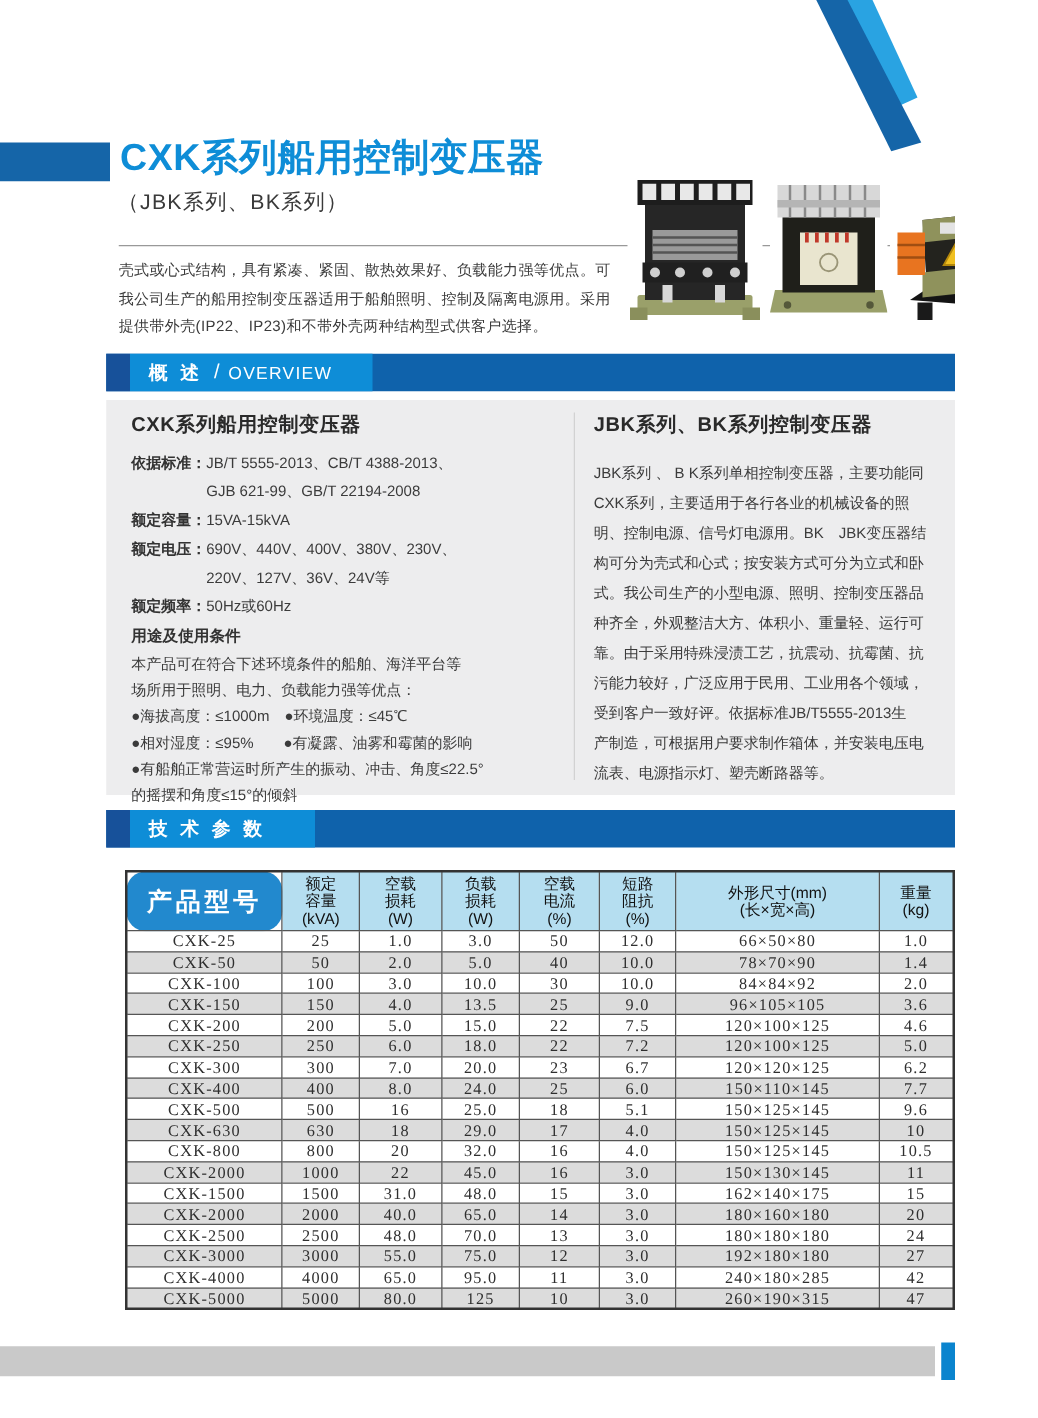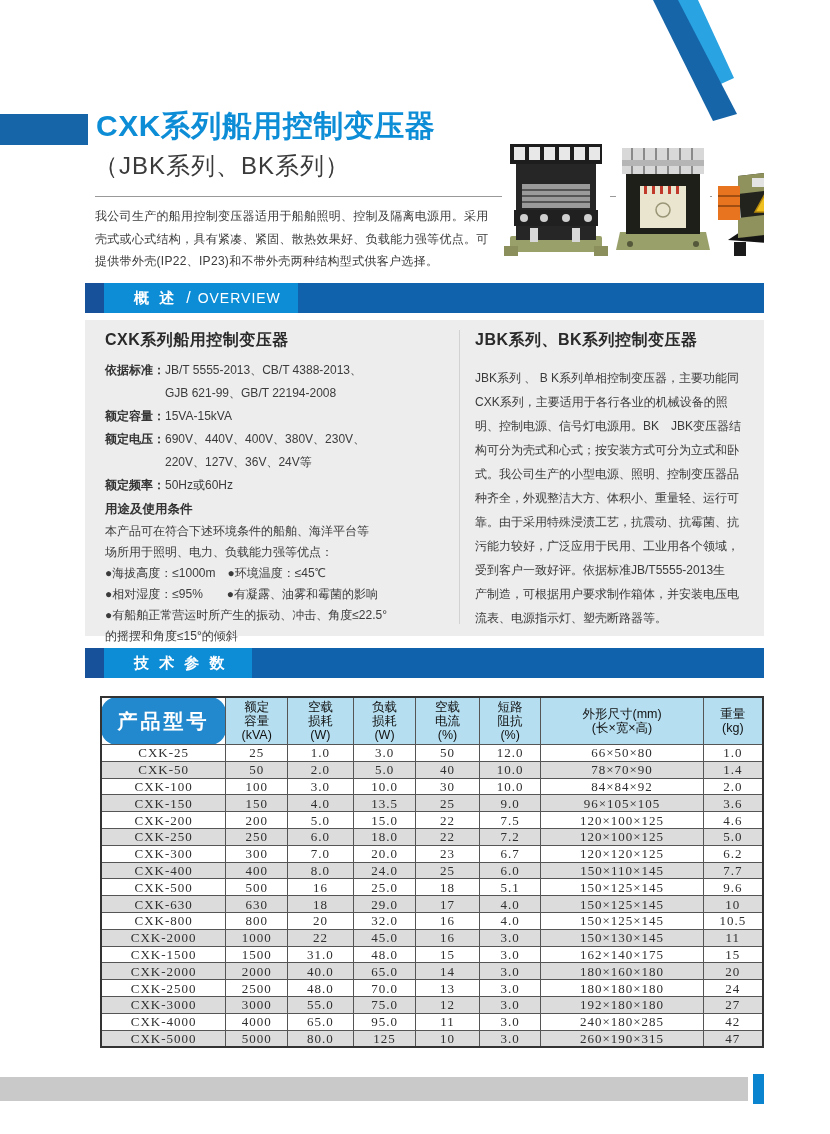--- a/index.html
+++ b/index.html
@@ -19,34 +19,34 @@
   .page{
     position:relative;width:764px;height:1134px;background:#ffffff;
     overflow:hidden;font-family:"Liberation Sans",sans-serif;color:var(--text-main);
   }
   
   .deco-svg{position:absolute;top:0;right:0;}
   
   .title-marker{position:absolute;left:0;top:114px;width:88px;height:31px;background:var(--accent-dark);}
   .page-title{position:absolute;left:96px;top:106px;margin:0;font-size:30px;font-weight:bold;
     color:var(--accent-bright);letter-spacing:0.5px;white-space:nowrap;}
-  .page-subtitle{position:absolute;left:94px;top:150px;margin:0;font-size:24px;font-weight:normal;
+  .page-subtitle{position:absolute;left:94px;top:150px;margin:0;font-size:17px;font-weight:normal;
     color:#3a3a3a;letter-spacing:1px;white-space:nowrap;}
   .title-divider{position:absolute;left:95px;top:196px;width:693px;height:1px;background:#999999;}
   .intro{position:absolute;left:95px;top:205px;}
   .intro-line{font-size:12px;line-height:22.5px;color:var(--text-main);white-space:nowrap;letter-spacing:0.3px;}
   
   .photo{position:absolute;background:#ffffff;}
   
   .section-bar{position:absolute;left:85px;width:703px;height:30px;background:var(--bar-mid);display:flex;}
   .bar-overview{top:283px;}
   .bar-specs{top:648px;}
   .section-accent{width:19px;height:100%;background:var(--accent-deep);flex:none;}
   .section-bright{background:var(--accent-bright);color:#ffffff;display:flex;align-items:center;
-    padding-left:30px;box-sizing:border-box;flex:none;}
+    padding-left:15px;box-sizing:border-box;flex:none;}
   .bar-overview .section-bright{width:194px;}
   .bar-specs .section-bright{width:148px;}
   .bar-cn{font-size:15px;font-weight:bold;letter-spacing:3px;white-space:nowrap;}
   .bar-sep{margin:0 7px 0 9px;font-size:16px;font-weight:normal;}
   .bar-en{font-size:14px;letter-spacing:1px;}
   
   .overview-panel{position:absolute;left:85px;top:320px;width:703px;height:316px;background:var(--panel-bg);}
   .col-left{position:absolute;left:20px;top:6px;width:350px;}
   .col-divider{position:absolute;left:374px;top:10px;width:1px;height:294px;background:#d2d2d2;}
   .col-right{position:absolute;left:390px;top:6px;width:300px;}
@@ -86,22 +86,22 @@
   <svg class="deco-svg" width="830" height="125" viewBox="0 0 830 125">
     <polygon points="741,0 764,0 800,78 778,88" fill="#29A3E2"></polygon>
     <polygon points="719,0 744,0 803,114 779,121" fill="#1565A8"></polygon>
   </svg>
 
   <div class="title-marker"></div>
   <h1 class="page-title">CXK系列船用控制变压器</h1>
   <h2 class="page-subtitle">（JBK系列、BK系列）</h2>
   <div class="title-divider"></div>
   <div class="intro" id="intro-lines">
+      <div class="intro-line">壳式或心式结构，具有紧凑、紧固、散热效果好、负载能力强等优点。可</div>
       <div class="intro-line">我公司生产的船用控制变压器适用于船舶照明、控制及隔离电源用。采用</div>
-      <div class="intro-line">壳式或心式结构，具有紧凑、紧固、散热效果好、负载能力强等优点。可</div>
       <div class="intro-line">提供带外壳(IP22、IP23)和不带外壳两种结构型式供客户选择。</div>
     </div>
 
   <svg class="photo" style="left:502px;top:142px;" width="108" height="118" viewBox="0 0 108 118">
     <rect x="8" y="94" width="92" height="16" rx="2" fill="#9aa06a"></rect>
     <rect x="2" y="104" width="14" height="10" fill="#8a8f5c"></rect>
     <rect x="92" y="104" width="14" height="10" fill="#8a8f5c"></rect>
     <rect x="14" y="20" width="80" height="78" fill="#262626"></rect>
     <rect x="20" y="42" width="68" height="24" fill="#9a9a9a"></rect>
     <line x1="20" y1="48" x2="88" y2="48" stroke="#555" stroke-width="2"></line>

